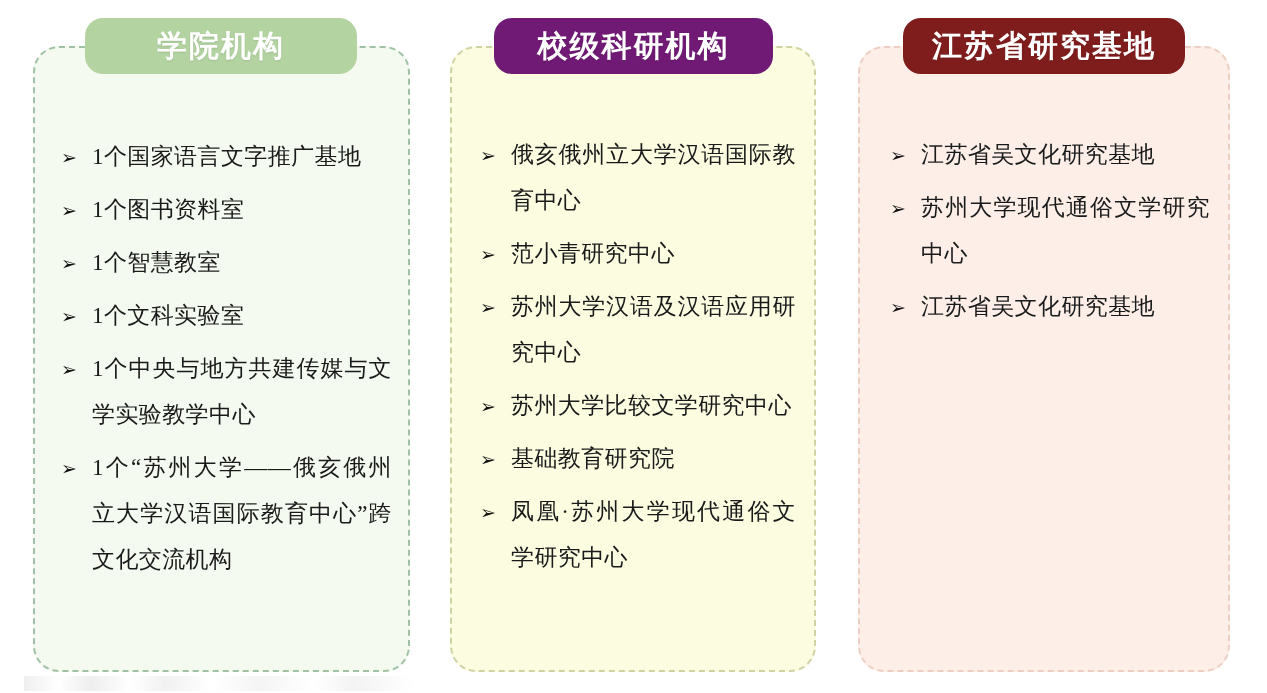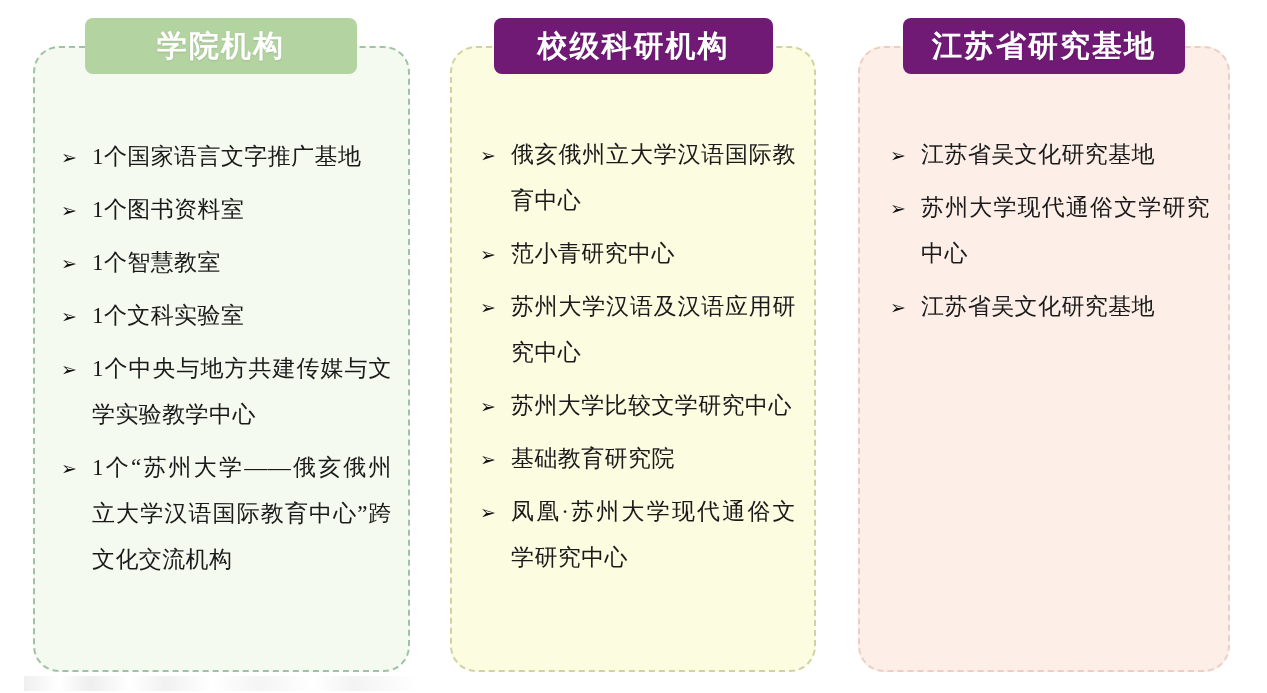--- a/index.html
+++ b/index.html
@@ -54,21 +54,21 @@
     border-color: #eccfc2;
   }
 
   
   .badge {
     position: absolute;
     box-sizing: border-box;
     display: flex;
     align-items: center;
     justify-content: center;
-    border-radius: 8px;
+    border-radius: 18px;
     font-family: "DejaVu Sans", "Liberation Sans", sans-serif;
     font-weight: bold;
     font-size: 30px;
     letter-spacing: 2px;
     color: #ffffff;
     text-shadow: 0 1px 2px rgba(0,0,0,0.10);
     white-space: nowrap;
   }
 
   .badge-1 {
@@ -83,21 +83,21 @@
     top: 18px;
     width: 279px;
     height: 56px;
     background: #701a75;
   }
   .badge-3 {
     left: 903px;
     top: 18px;
     width: 282px;
     height: 56px;
-    background: #701a75;
+    background: #7f1d1d;
   }
 
   
   .list {
     position: absolute;
     left: 0;
     right: 0;
     margin: 0;
     padding: 0;
     list-style: none;

